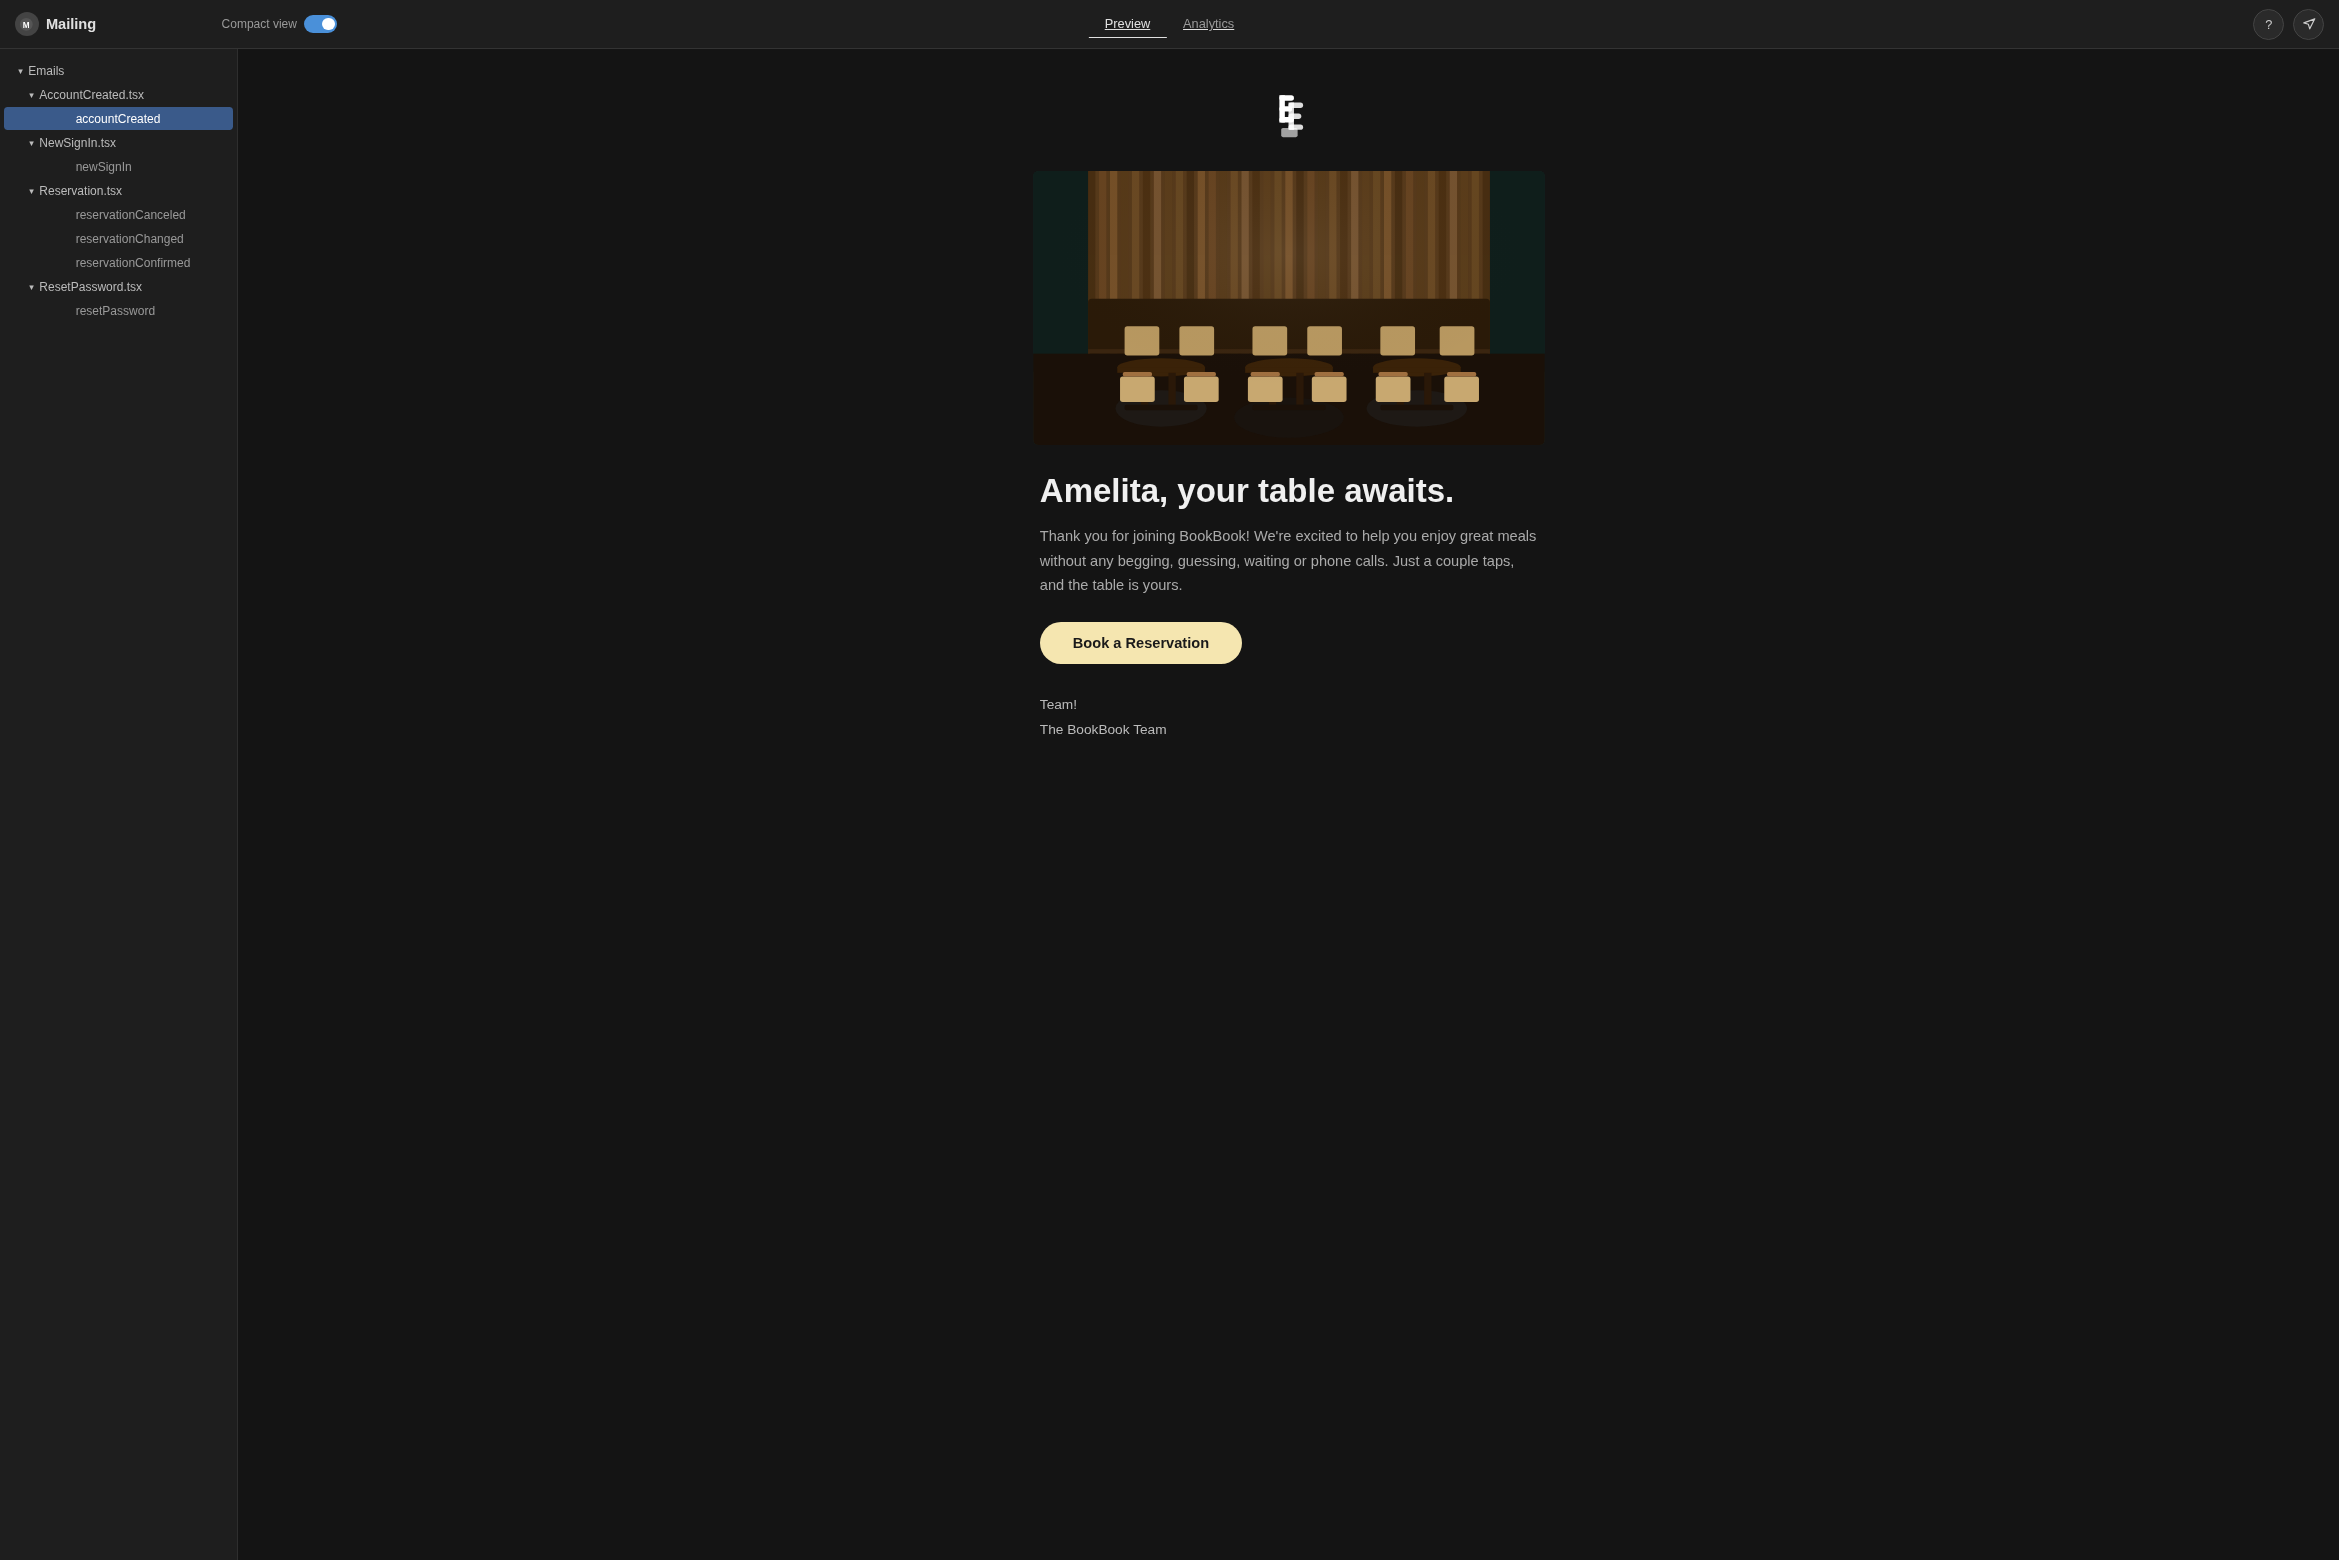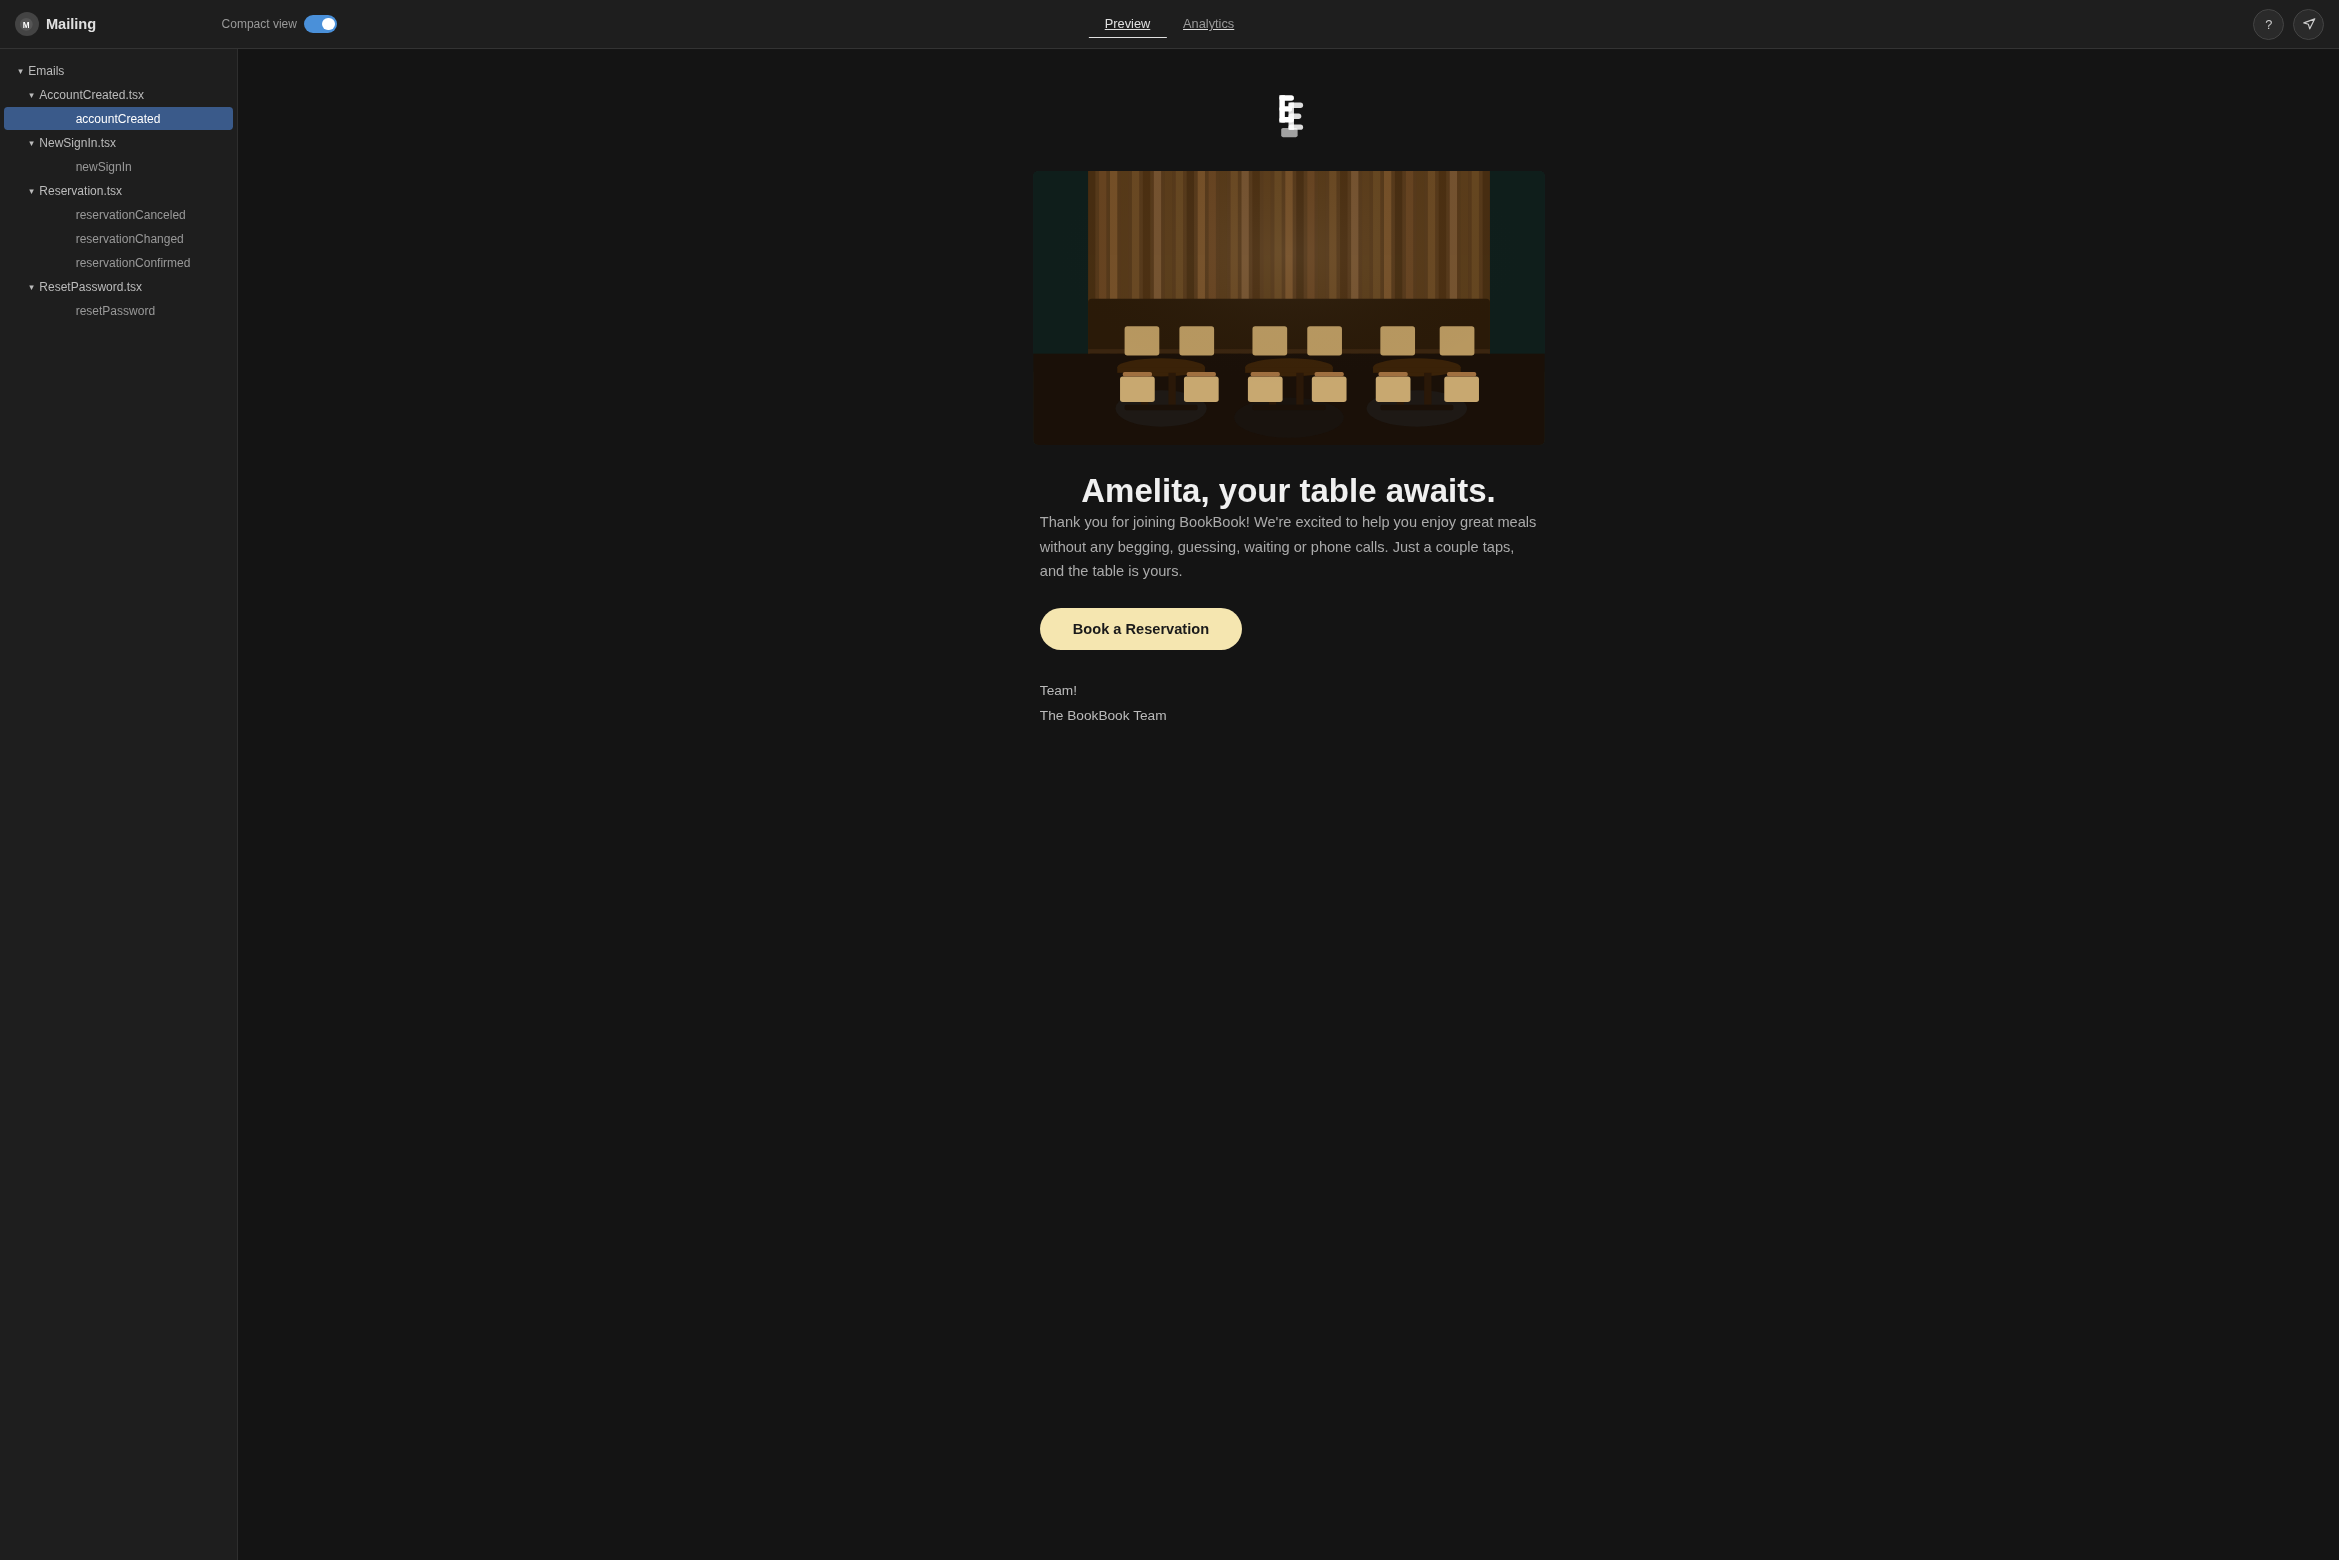--- a/index.html
+++ b/index.html
@@ -237,23 +237,22 @@
     
     .email-body {
       width: 100%;
       padding: 0 7.3px;
     }
 
     .email-headline {
       font-size: 33px;
       font-weight: 700;
       color: #f0f0f0;
-      margin-bottom: 0;
+      margin-bottom: 14px;
       line-height: 1.2;
-      text-align: center;
     }
 
     .email-body-text {
       font-size: 14.6px;
       color: #aaa;
       line-height: 1.65;
       margin-bottom: 25.6px;
     }
 
     .cta-btn {

